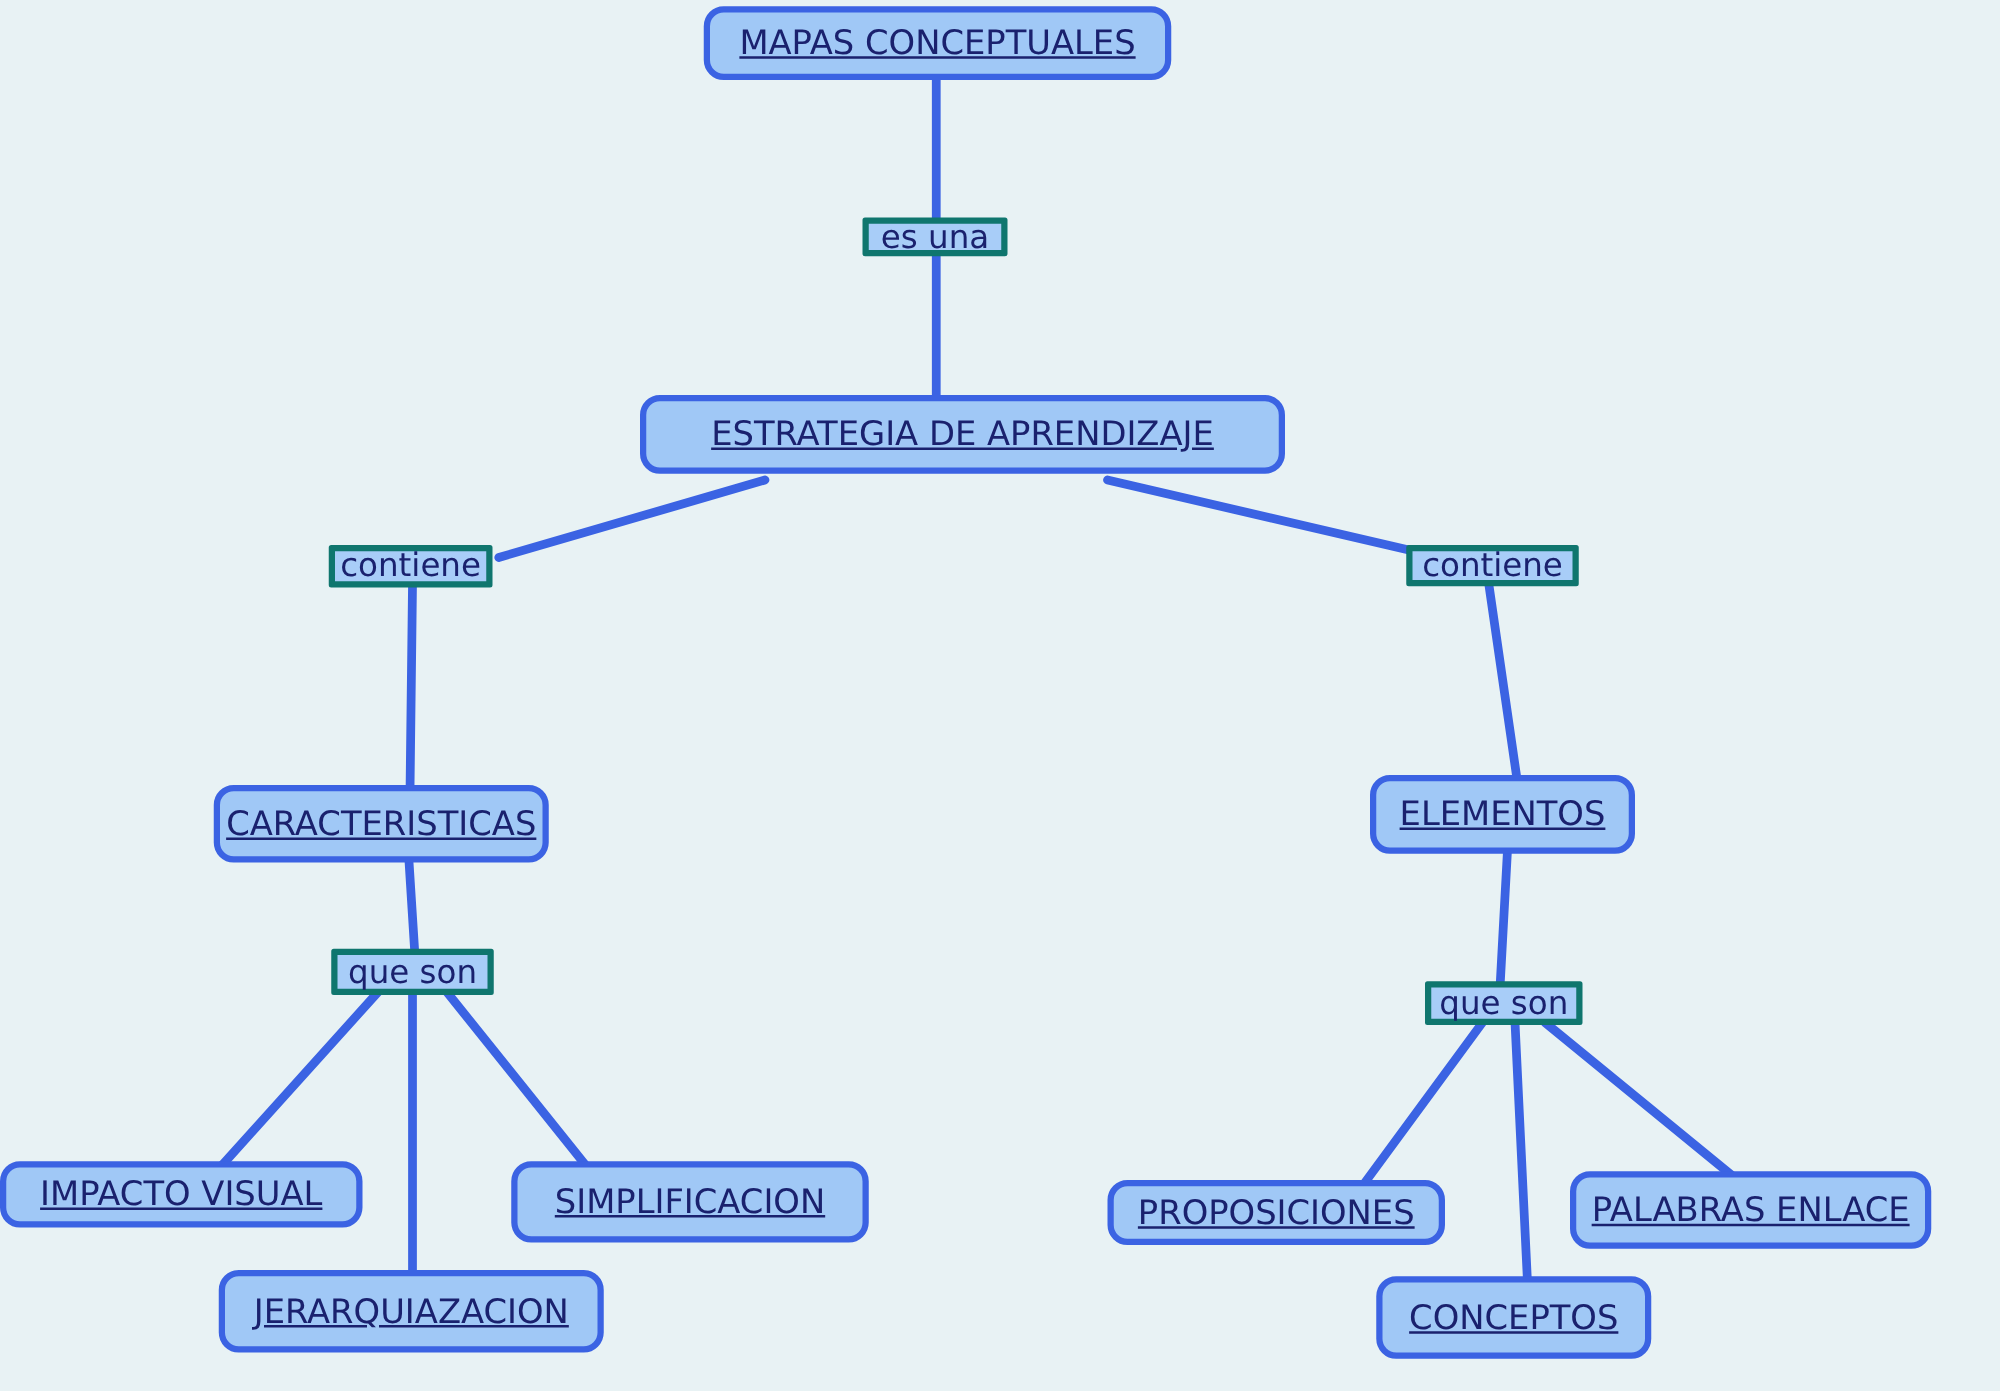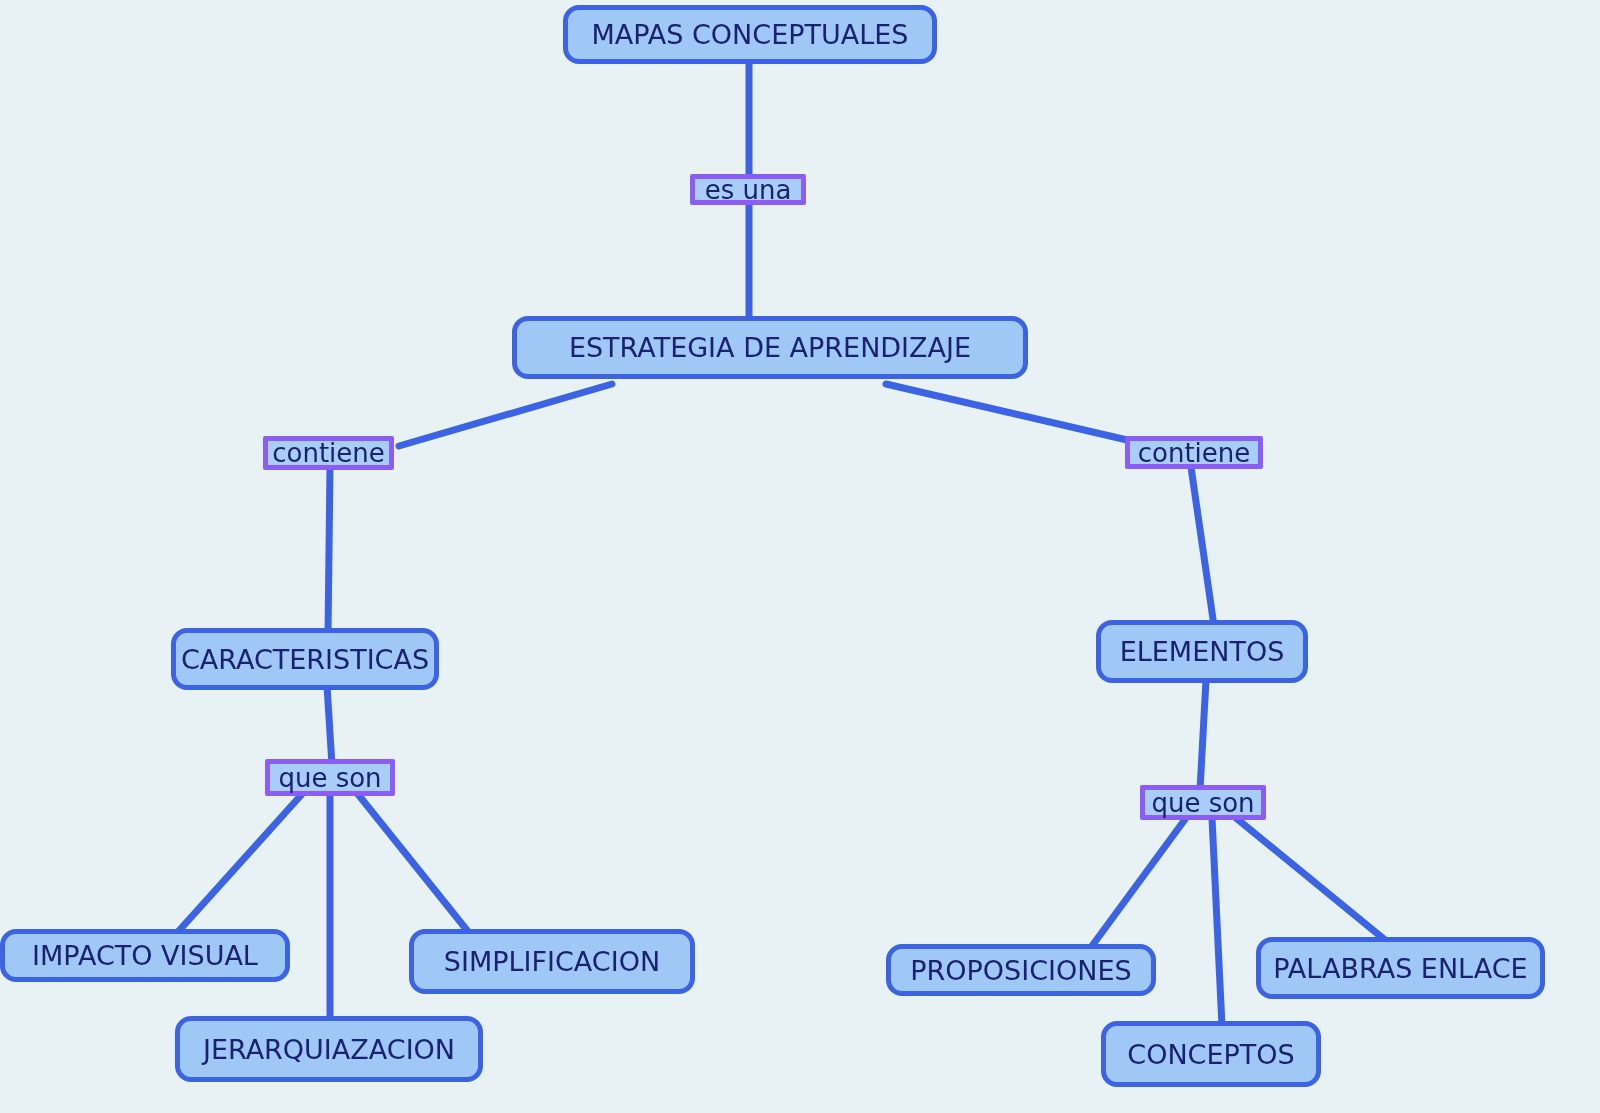--- a/index.html
+++ b/index.html
@@ -32,27 +32,28 @@
     box-sizing: border-box;
     background: #a0c8f6;
     border: 5px solid #3b63e3;
     border-radius: 16px;
     display: flex;
     align-items: center;
     justify-content: center;
     color: #1a216e;
     font-size: 27px;
     white-space: nowrap;
+    text-decoration: underline;
   }
   .link-label {
     position: absolute;
     z-index: 2;
     box-sizing: border-box;
     background: #a8cdf8;
-    border: 5px solid #8b5cf6;
+    border: 5px solid #0f766e;
     border-radius: 2px;
     display: flex;
     align-items: center;
     justify-content: center;
     color: #1a216e;
     font-size: 26px;
     white-space: nowrap;
   }
 </style>
 </head>

